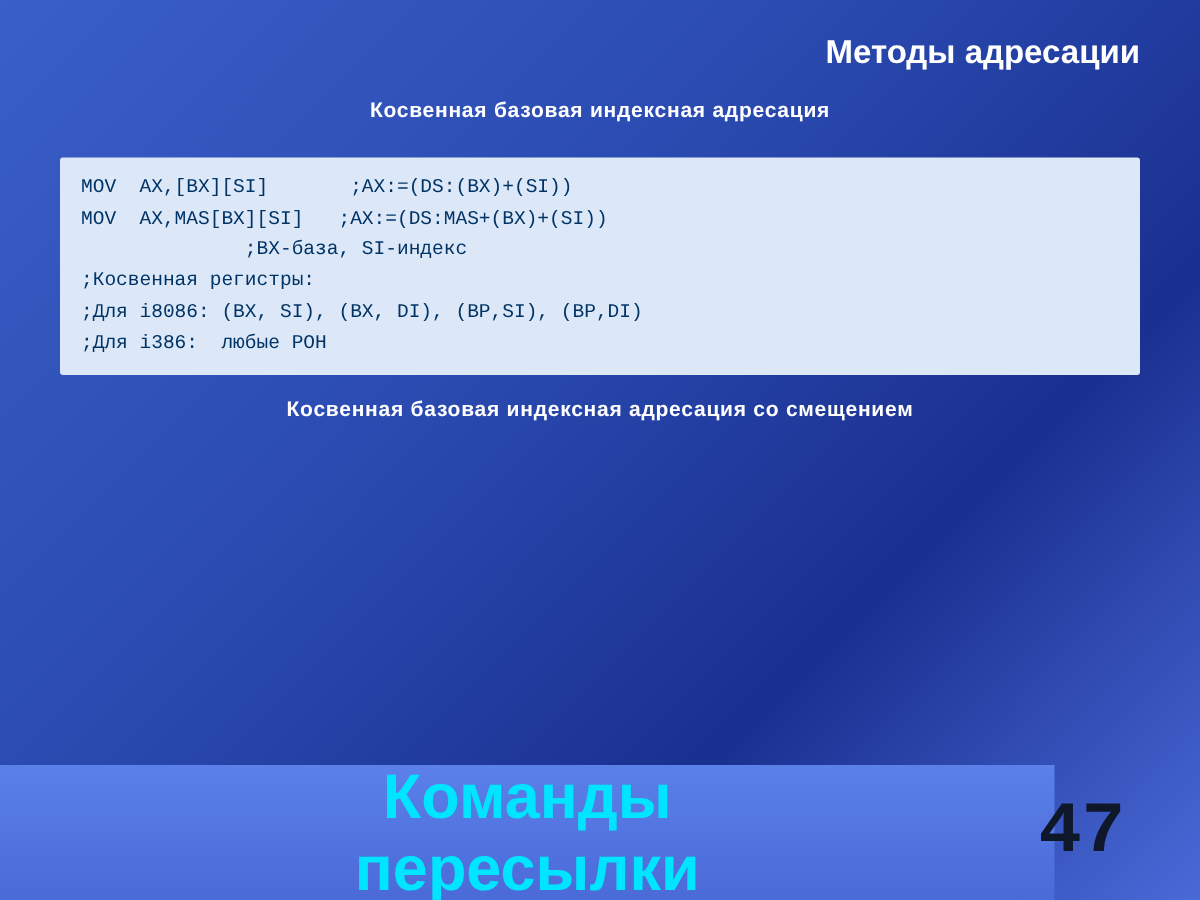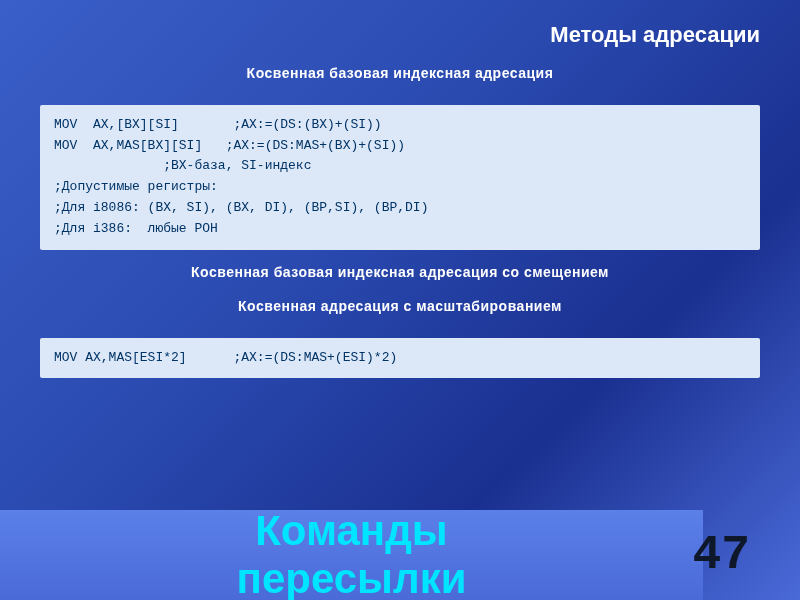--- a/index.html
+++ b/index.html
@@ -94,33 +94,29 @@
 
   <div class="main-title">
     <span>Методы адресации</span><br>
   </div>
 
   <div class="section">
     <div class="section-title">Косвенная  базовая  индексная  адресация</div>
     <div class="code-block">MOV  AX,[BX][SI]       ;AX:=(DS:(BX)+(SI))
 MOV  AX,MAS[BX][SI]   ;AX:=(DS:MAS+(BX)+(SI))
               ;BX-база, SI-индекс
-;Допустимые регистры:
+;Косвенная регистры:
 ;Для i8086: (BX, SI), (BX, DI), (BP,SI), (BP,DI)
 ;Для i386:  любые РОН</div>
   </div>
 
   <div class="section" style="margin-top:4px;">
     <div class="section-title">Косвенная  базовая  индексная  адресация  со  смещением</div>
   </div>
 
-  <div class="section" style="margin-top:4px;">
-    <div class="section-title">Косвенная  адресация  с  масштабированием</div>
-    <div class="code-block">MOV AX,MAS[ESI*2]      ;AX:=(DS:MAS+(ESI)*2)</div>
-  </div>
 
 </div>
 
 <div class="bottom-area">
   <div class="bottom-title">
     <span>Команды</span><br>
     <span>пересылки</span>
   </div>
 </div>
 

